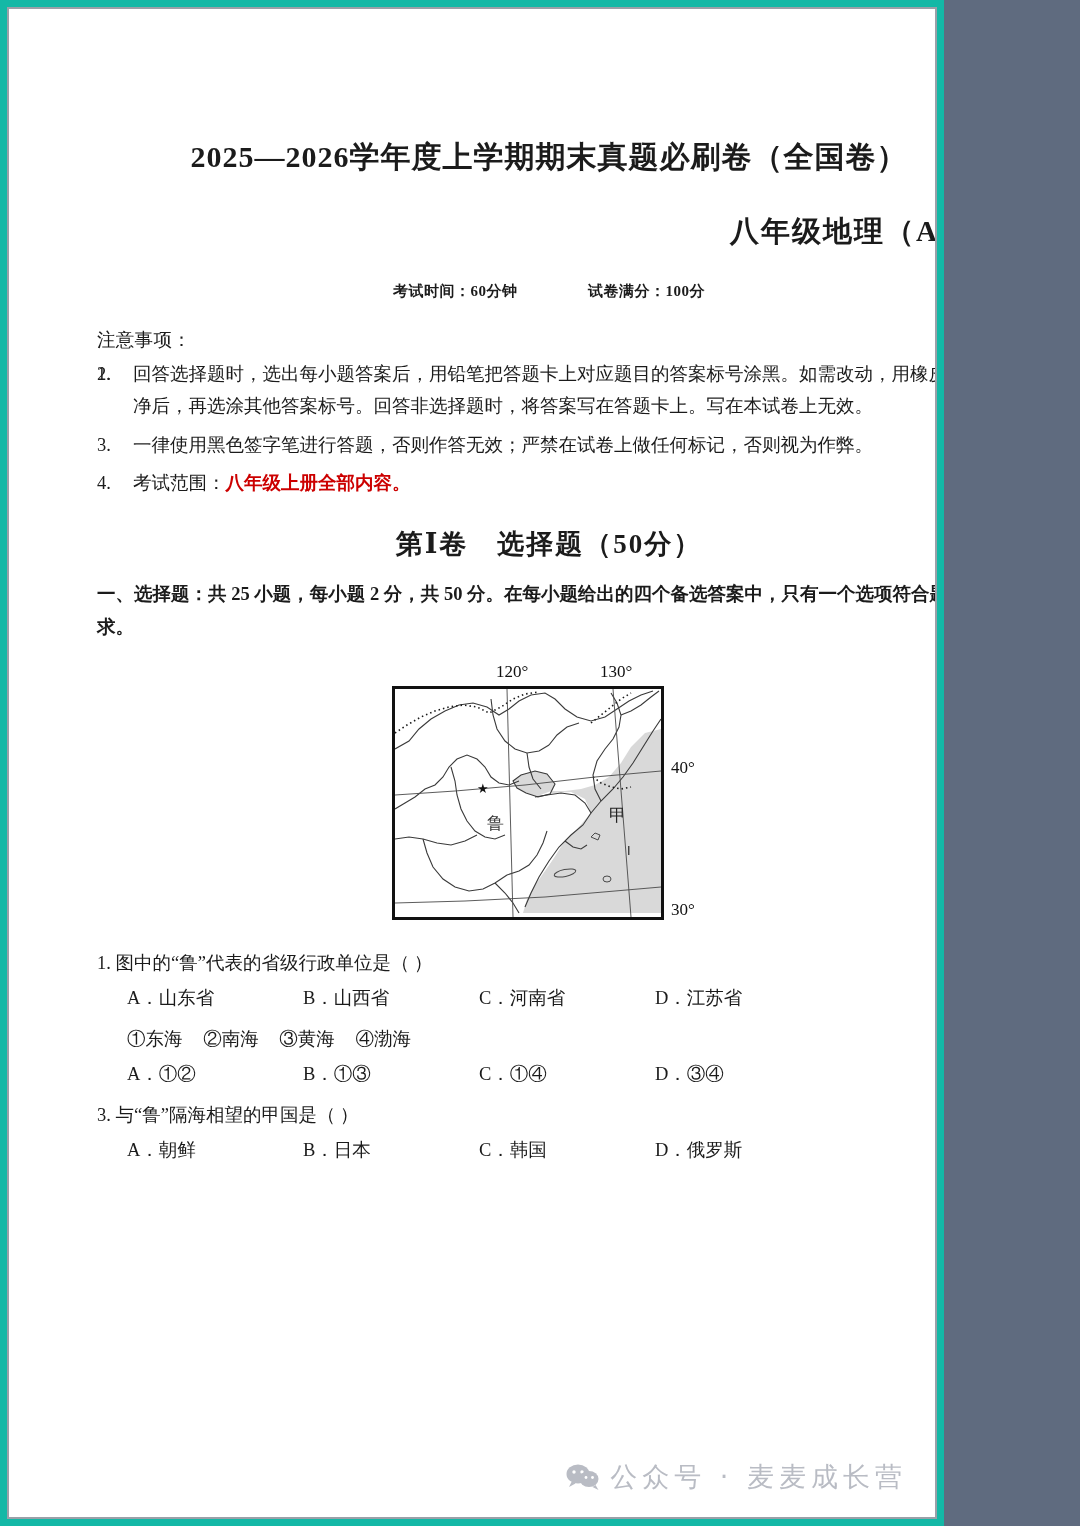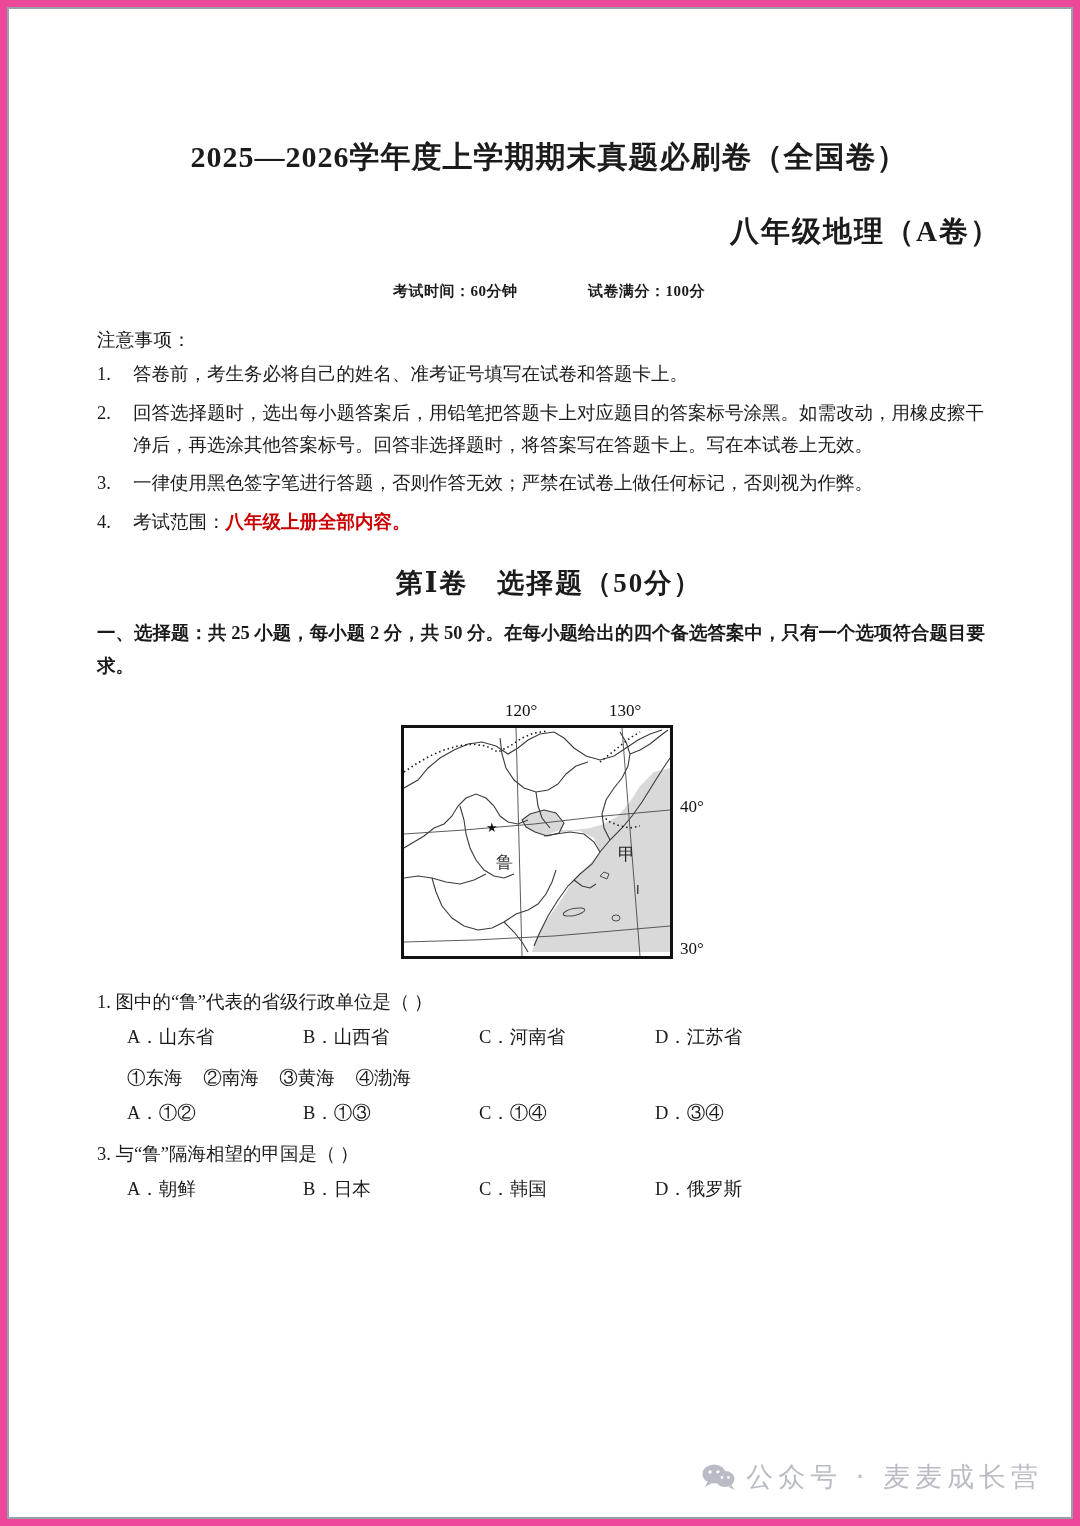--- a/index.html
+++ b/index.html
@@ -4,22 +4,22 @@
 <style>
   html,body{margin:0;padding:0;}
   body{
     width:1080px;height:1526px;
     background:#5f6b7f;
     font-family:"Liberation Serif","DejaVu Serif",serif;
     overflow:hidden;
   }
   
   #page-frame{
-    position:absolute;left:0;top:0;width:1080px;height:1526px;
-    background:#ec4899;
+    position:absolute;left:0;top:0;width:944px;height:1526px;
+    background:#14b8a6;
     box-sizing:border-box;
     padding:7px;
   }
   #page-frame-inner{
     width:100%;height:100%;box-sizing:border-box;
     background:#ffffff;
     border:2px solid #9aa0a8;
     position:relative;
     overflow:hidden;
   }
@@ -103,21 +103,21 @@
   }
 
   
   .figure-wrap{
     position:relative;
     height:290px;
     margin-top:4px;
   }
   .map-outer{
     position:absolute;
-    left:304px;top:14px;
+    left:295px;top:14px;
     width:274px;height:258px;
   }
   .map-box{
     position:absolute;left:0;top:24px;
     width:272px;height:234px;
     border:3px solid #111;
     box-sizing:border-box;
     background:#ffffff;
     overflow:hidden;
   }
@@ -181,21 +181,20 @@
         <div class="exam-meta">
           <span>考试时间：60分钟</span>
           <span class="gap"></span>
           <span>试卷满分：100分</span>
         </div>
 
         <div class="notice-head">注意事项：</div>
 
         <div class="notice-item">
           <span class="num">1.</span>
-          <span class="body">答卷前，考生务必将自己的姓名、准考证号填写在试卷和答题卡上。</span>
         </div>
 
         <div class="notice-item wrap">
           <span class="num">2.</span>
           <span class="body">回答选择题时，选出每小题答案后，用铅笔把答题卡上对应题目的答案标号涂黑。如需改动，用橡皮擦干净后，再选涂其他答案标号。回答非选择题时，将答案写在答题卡上。写在本试卷上无效。</span>
         </div>
 
         <div class="notice-item">
           <span class="num">3.</span>
           <span class="body">一律使用黑色签字笔进行答题，否则作答无效；严禁在试卷上做任何标记，否则视为作弊。</span>

